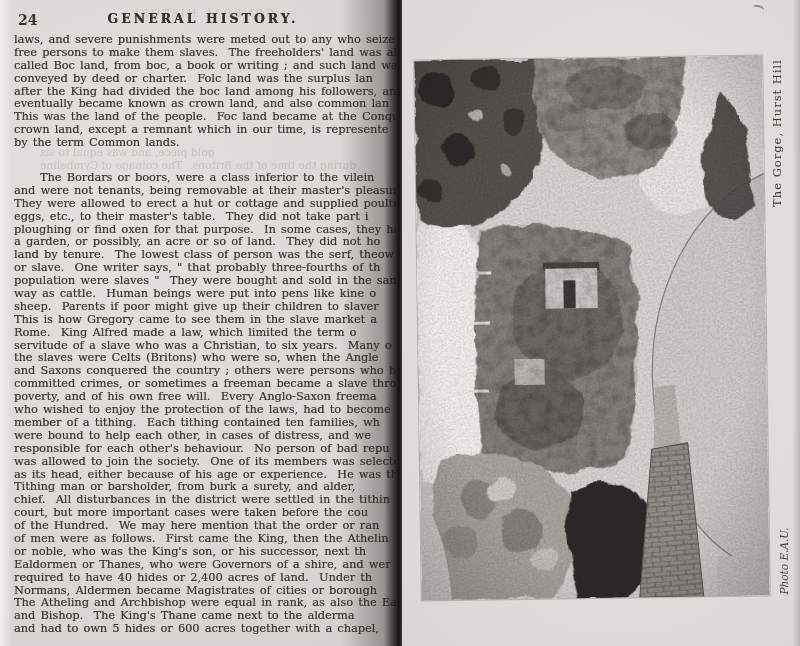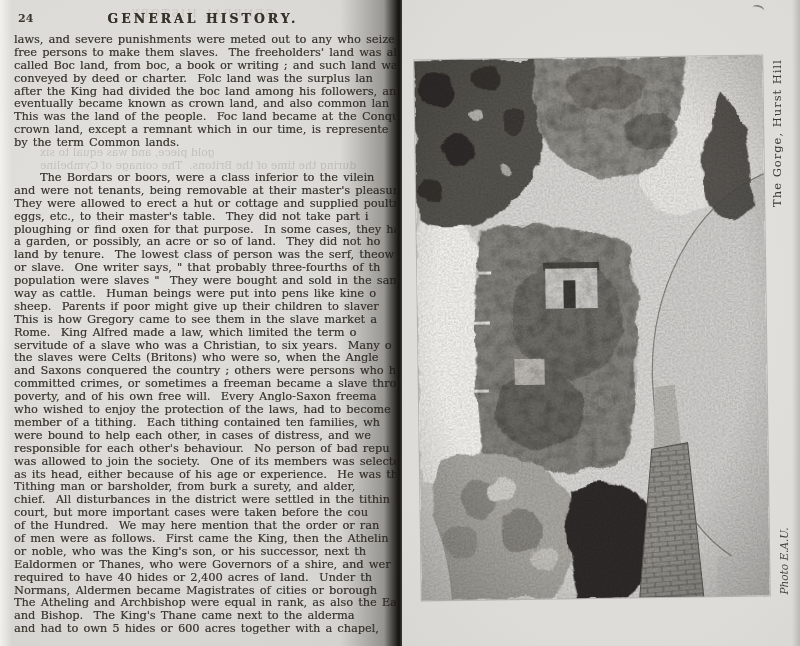--- a/index.html
+++ b/index.html
@@ -5,21 +5,21 @@
   html,body{margin:0;padding:0;}
   body{width:800px;height:646px;overflow:hidden;background:#c9c8c5;
        font-family:"DejaVu Serif","Liberation Serif",serif;}
   .scan{position:relative;width:800px;height:646px;}
 
   
   .page-left{position:absolute;left:0;top:0;width:402px;height:646px;
     background:radial-gradient(120% 100% at 30% 35%, #e2e1dd 0%, #d9d8d4 55%, #cfcecb 100%);}
   .left-edge{position:absolute;left:0;top:0;width:12px;height:646px;
     background:linear-gradient(to right,#f2f1ee,rgba(242,241,238,0));pointer-events:none;}
-  .pageno{position:absolute;left:18px;top:12px;font-size:11px;font-weight:bold;color:#3a372f;}
+  .pageno{position:absolute;left:18px;top:12px;font-size:14px;font-weight:bold;color:#3a372f;}
   .header{position:absolute;left:14px;top:11px;width:378px;text-align:center;
     font-size:12.5px;font-weight:bold;letter-spacing:3px;color:#353229;
     text-shadow:0 0 .6px rgba(53,50,41,.8);}
   .ghost-header{position:absolute;left:70px;top:7px;width:260px;text-align:center;
     font-size:11px;letter-spacing:2px;color:#6e6c64;opacity:.18;filter:blur(.6px);
     transform:scaleX(-1);white-space:nowrap;}
   .textblock{position:absolute;left:14px;top:34px;right:6px;
     font-size:11.3px;line-height:12.9px;color:#3a372f;
     text-shadow:.3px .3px .5px rgba(58,55,47,.55);word-spacing:1.6px;}
   .line{white-space:pre;overflow:hidden;height:12.9px;}

